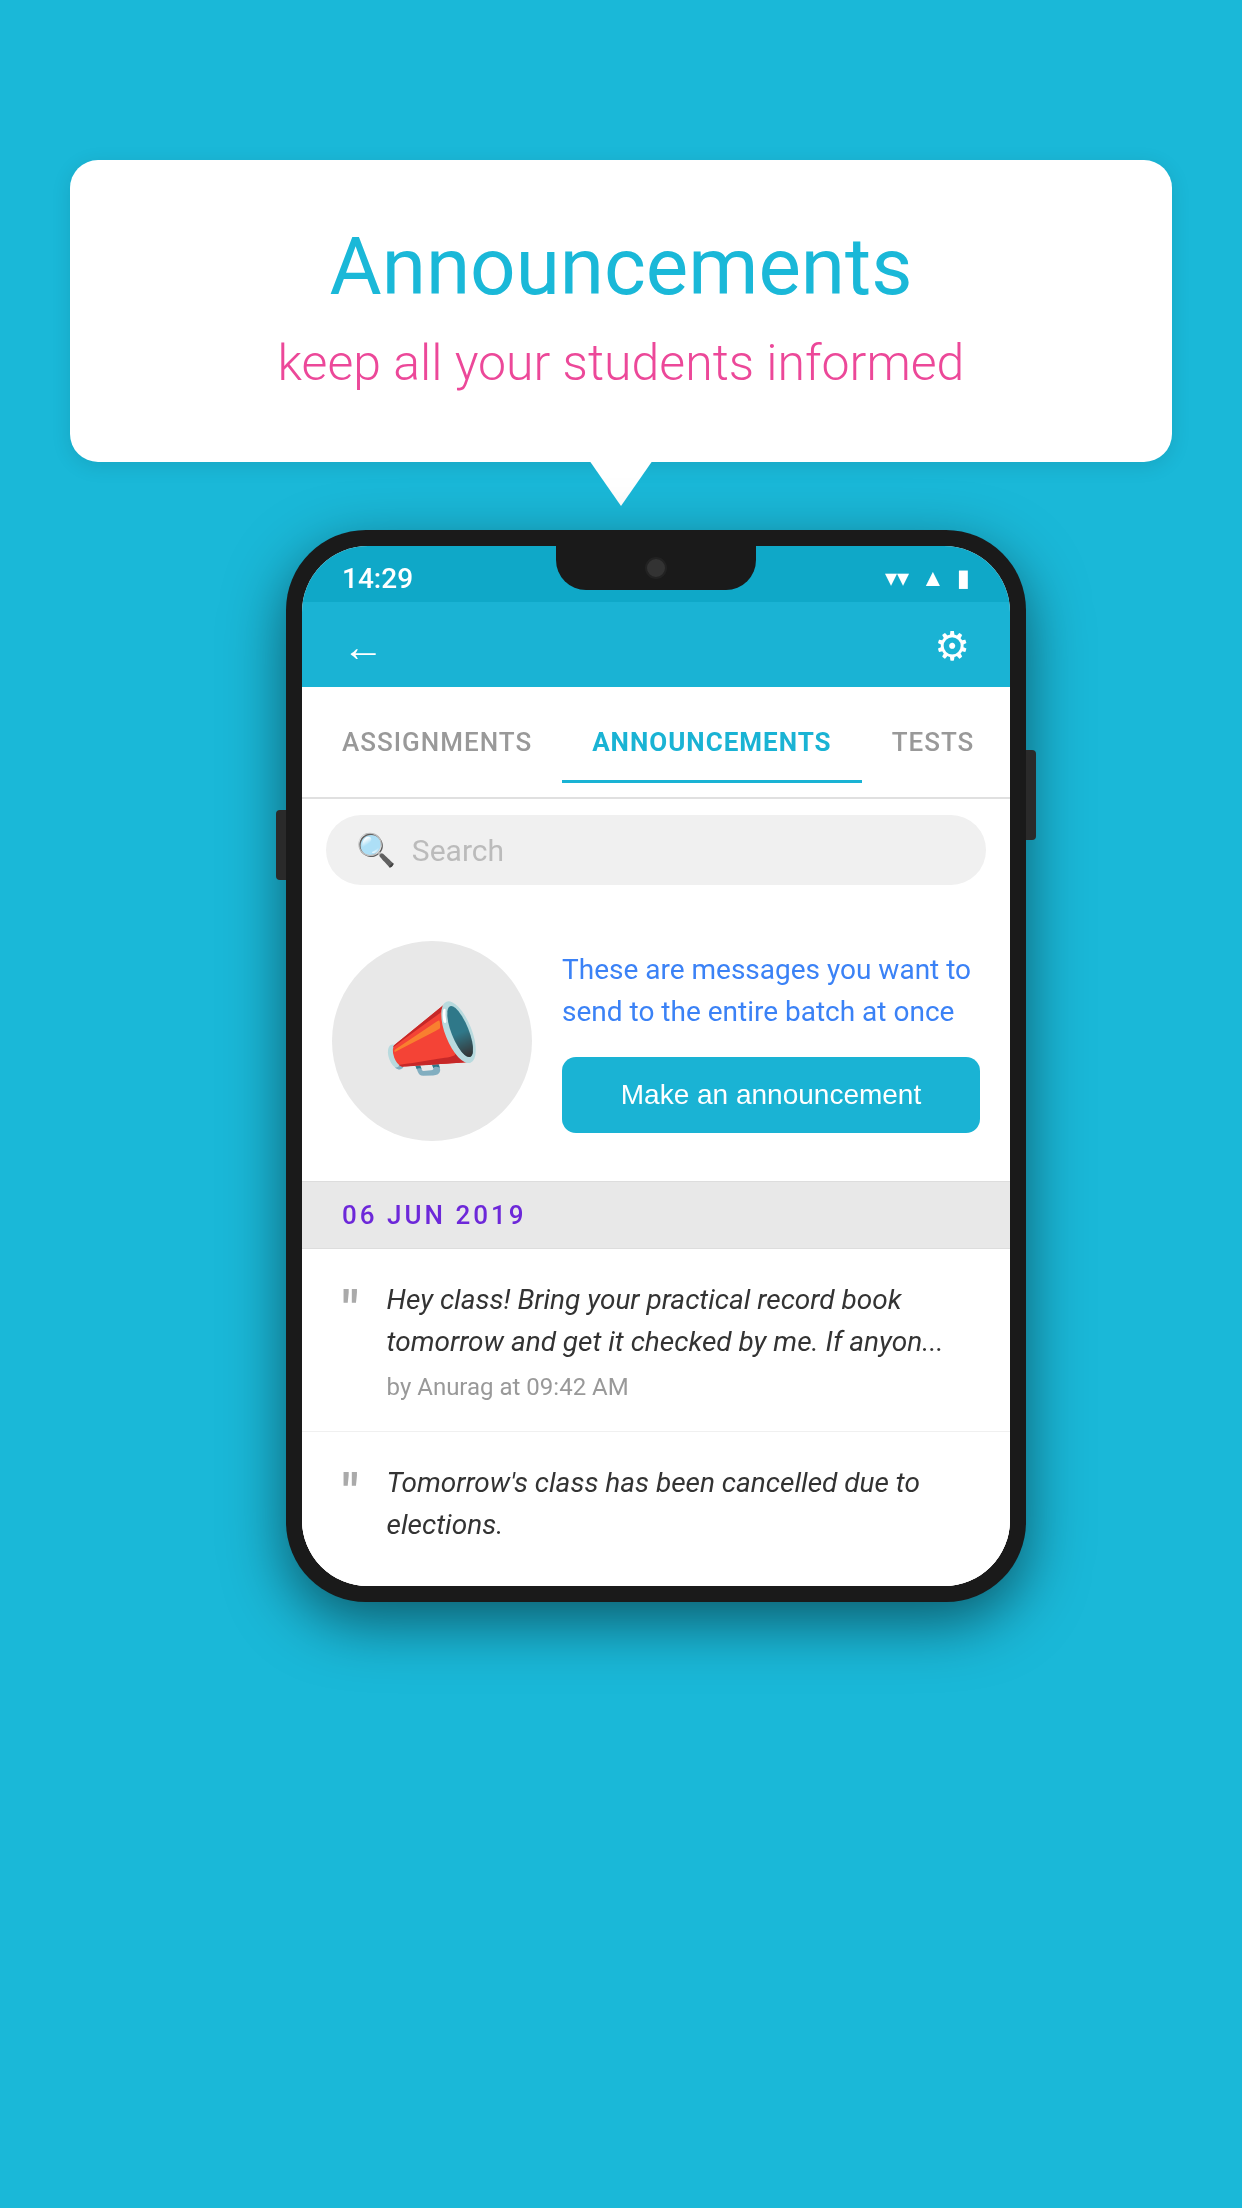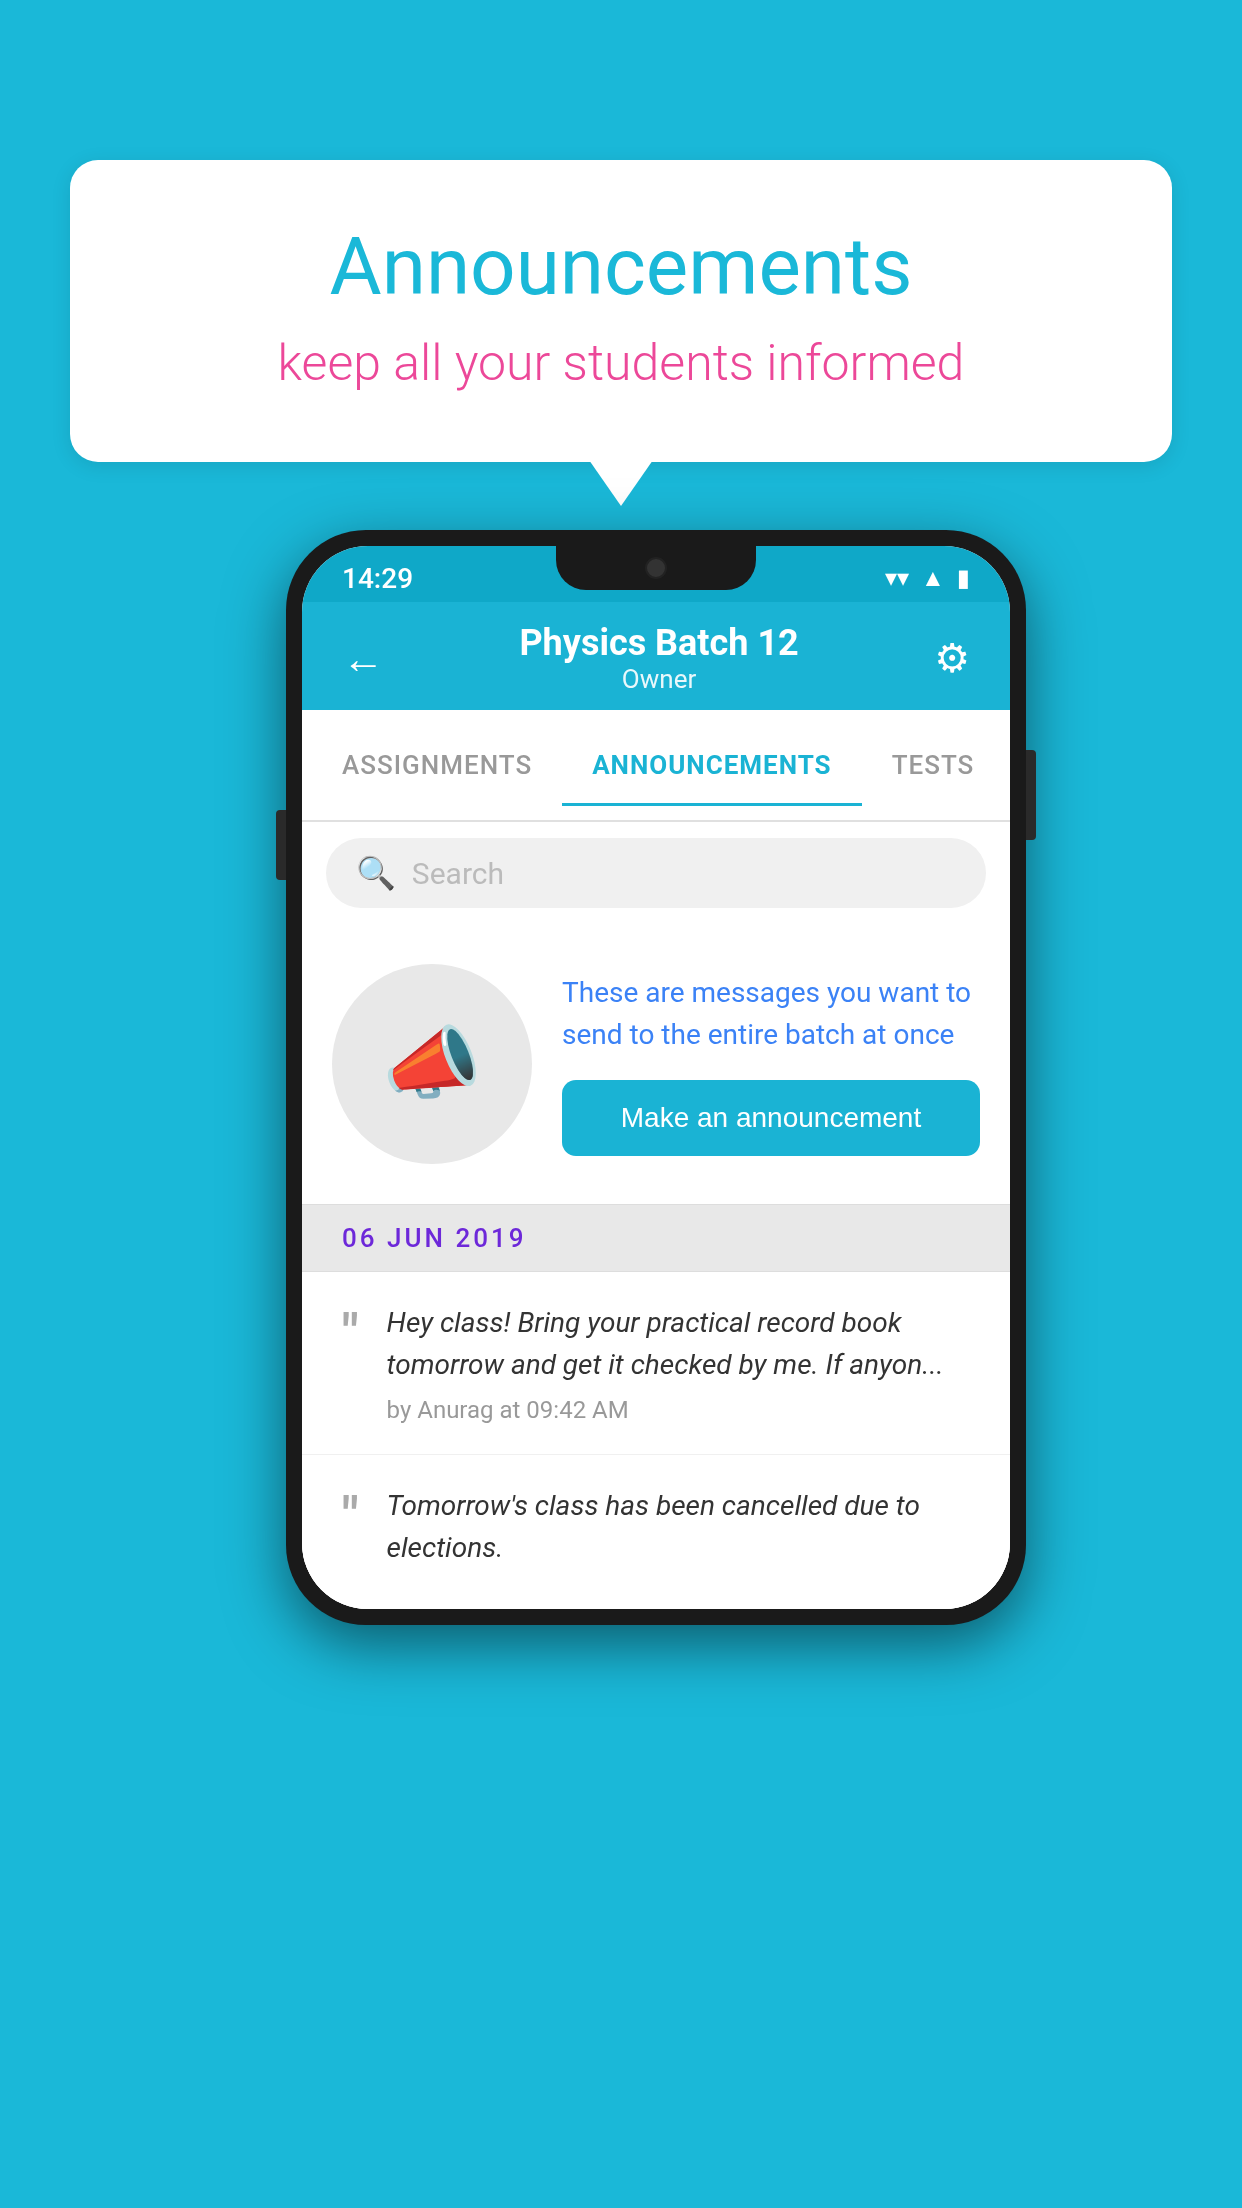--- a/index.html
+++ b/index.html
@@ -381,24 +381,20 @@
         <span class="status-time">14:29</span>
         <div class="status-icons">
           <span class="wifi-icon">▾▾</span>
           <span class="signal-icon">▲</span>
           <span class="battery-icon">▮</span>
         </div>
       </div>
 
       <div class="app-header">
         <span class="header-back">←</span>
-        <div class="header-center">
-          <div class="header-title">Physics Batch 12</div>
-          <div class="header-subtitle">Owner</div>
-        </div>
         <span class="header-gear">⚙</span>
       </div>
 
       <div class="tabs-bar">
         <div class="tab-item">
           <span>ASSIGNMENTS</span>
         </div>
         <div class="tab-item active">
           <span>ANNOUNCEMENTS</span>
         </div>

